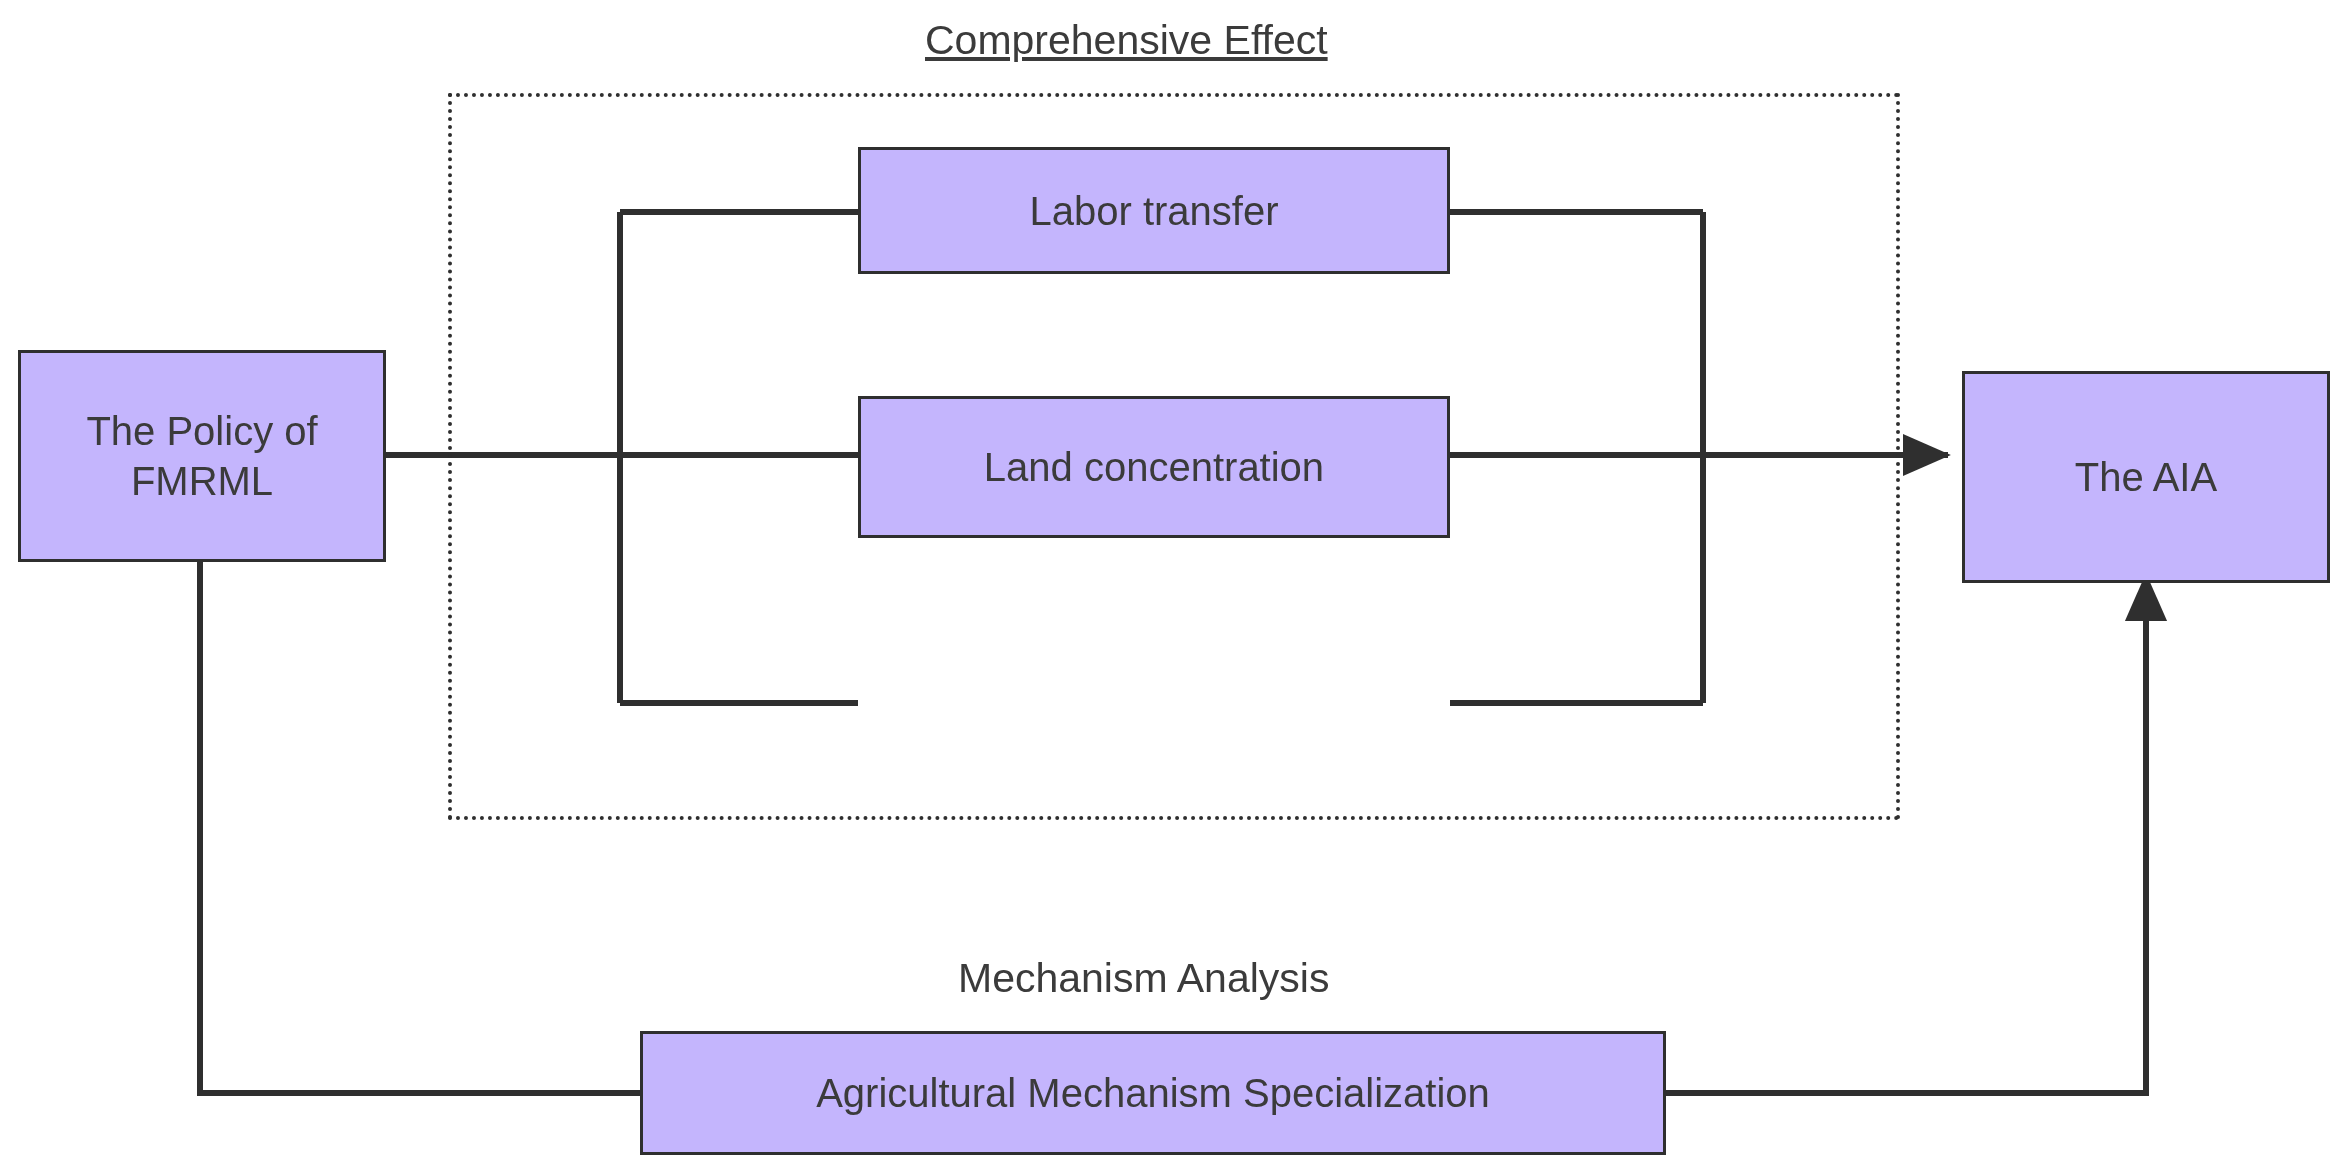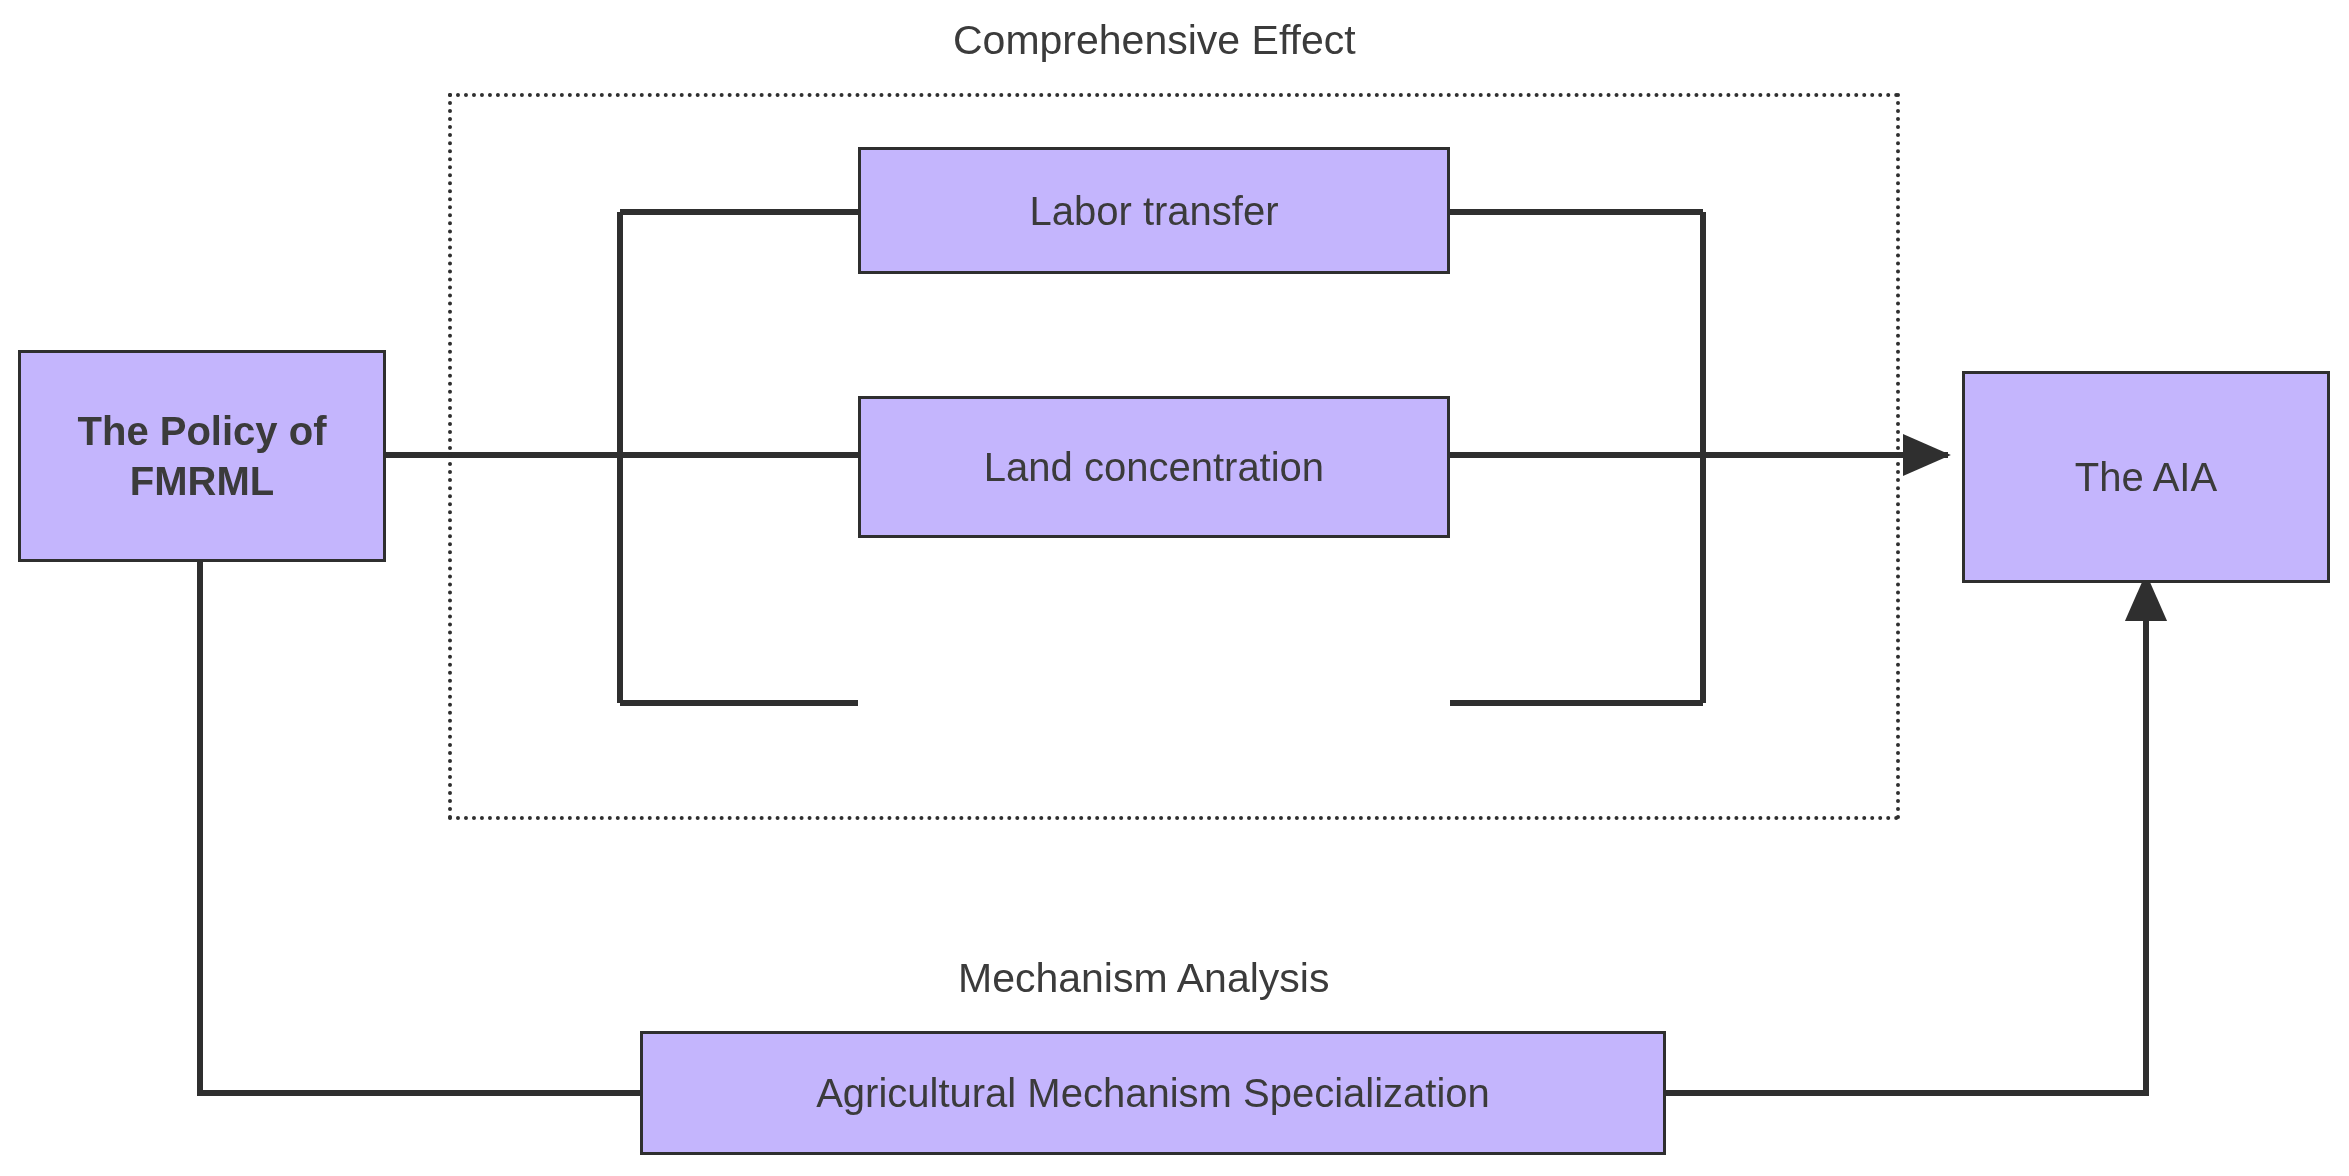--- a/index.html
+++ b/index.html
@@ -50,30 +50,30 @@
     z-index: 4;
   }
   .group-frame {
     position: absolute;
     box-sizing: border-box;
     border: 4px dotted #2f2f2f;
     background: transparent;
     z-index: 1;
   }
   
-  #node-policy      { left: 18px;   top: 350px;  width: 368px;  height: 212px; font-weight: bold; }
+  #node-policy      { left: 18px;   top: 350px;  width: 368px;  height: 212px; }
   #node-labor       { left: 858px;  top: 147px;  width: 592px;  height: 127px; }
   #node-land        { left: 858px;  top: 396px;  width: 592px;  height: 142px; }
   #node-credit      { left: 858px;  top: 644px;  width: 592px;  height: 122px; }
   #node-aia         { left: 1962px; top: 350px;  width: 368px;  height: 212px; margin-top: 21px; }
   #node-aps         { left: 640px;  top: 1031px; width: 1026px; height: 124px; }
 
   #frame-comprehensive { left: 448px; top: 93px; width: 1452px; height: 727px; }
 
-  #label-comprehensive { left: 953px;  top: 17px;  }
+  #label-comprehensive { left: 925px;  top: 17px; text-decoration: underline;  }
   #label-mechanism     { left: 958px;  top: 955px; }
 </style>
 </head>
 <body>
 
 <div id="canvas">
 
   <div class="group-frame" id="frame-comprehensive"></div>
 
   <svg id="wires" viewBox="0 0 2349 1176" width="2349" height="1176" xmlns="http://www.w3.org/2000/svg">

